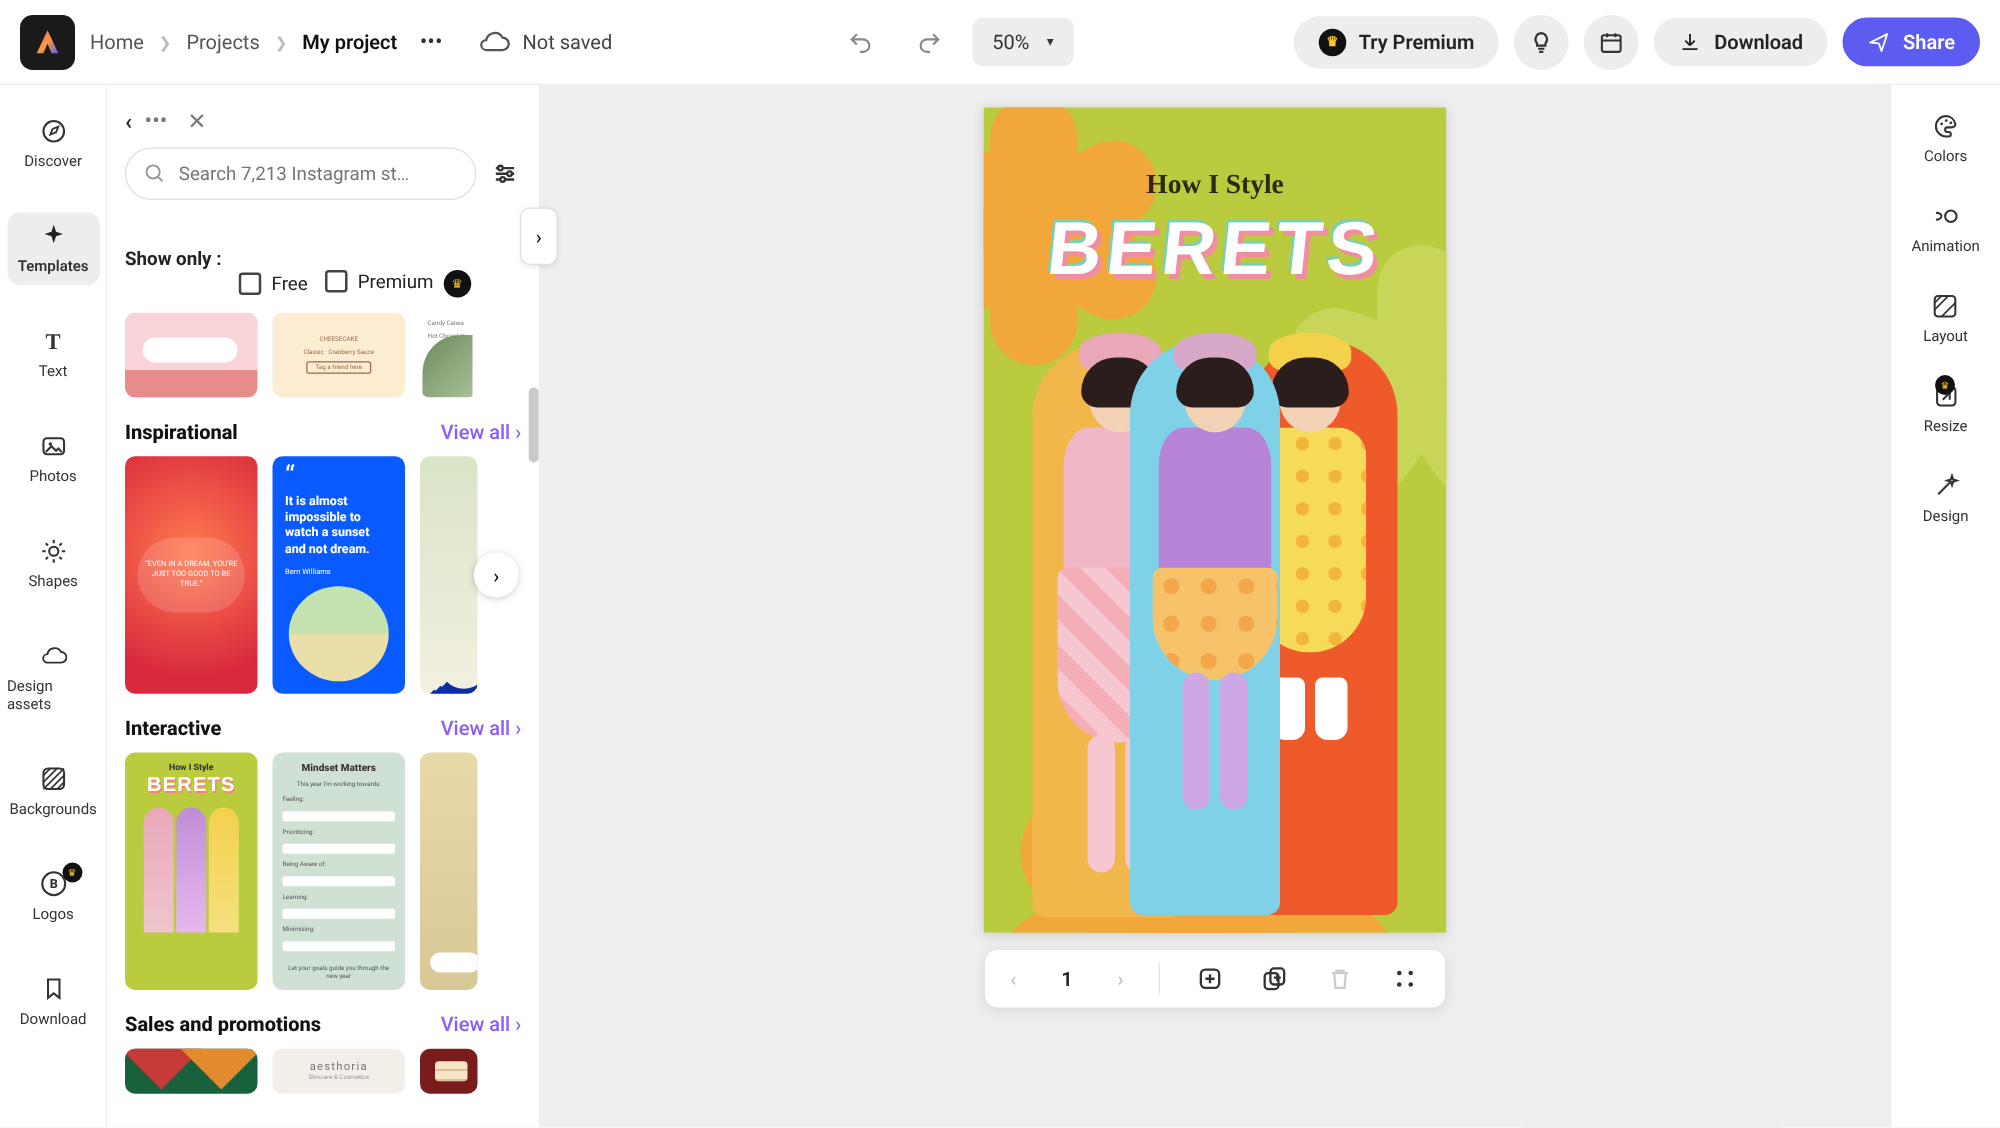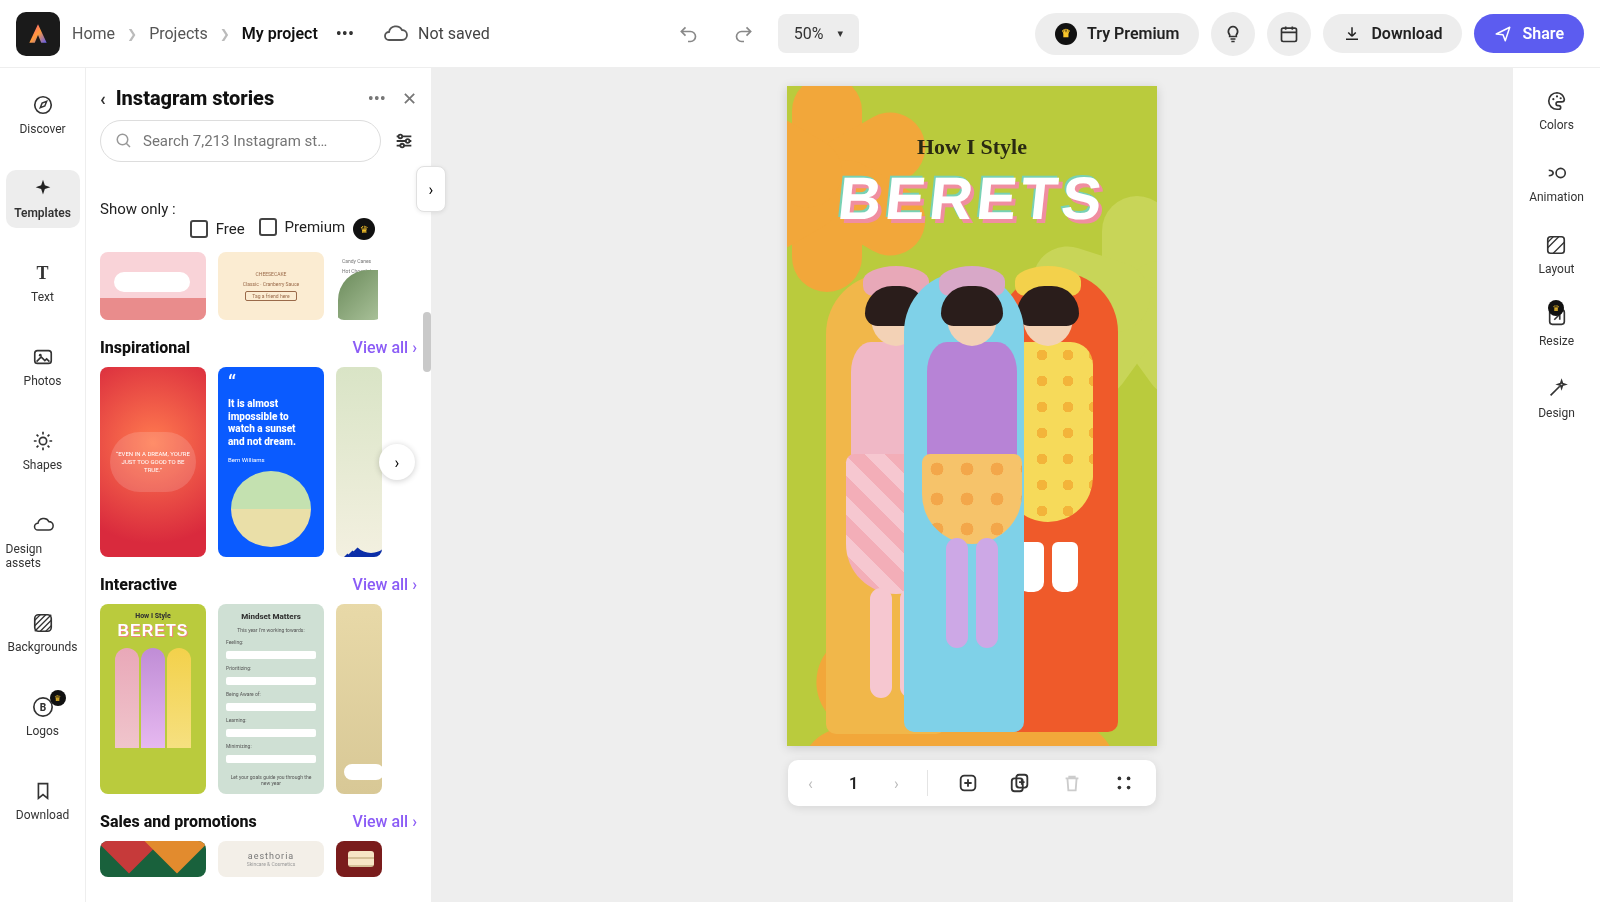--- a/index.html
+++ b/index.html
@@ -41,21 +41,21 @@
 .panel-head { display: flex; align-items: center; padding: 18px 14px 10px 14px; gap: 10px; }
 .panel-back { font-size: 18px; font-weight: 800; cursor: pointer; color: #333; }
 .panel-title { font-size: 20px; font-weight: 800; flex: 1; color: #111; }
 .panel-closebtns { display: flex; gap: 16px; color: #777; }
 .panel-closebtns span { cursor: pointer; font-size:18px; }
 .search-row { display: flex; gap: 10px; padding: 0 14px 12px 14px; align-items: center; }
 .search { flex: 1; border: 1px solid #ddd; border-radius: 22px; height: 42px; display: flex; align-items: center; padding: 0 14px; gap: 10px; color: #888; font-size: 15px; }
 .search input { border: none; outline: none; flex:1; font-size:15px; background: transparent; }
 .filter-icon { width: 26px; height: 26px; cursor: pointer; display:flex; align-items:center; justify-content:center; color:#333;}
 .show-only { display: flex; align-items: center; gap: 14px; padding: 4px 14px 12px 14px; font-size: 15px; color: #222; }
-.show-only .lbl { font-weight: 400; }
+.show-only .lbl { font-weight: 700; }
 .check { display: flex; align-items: flex-start; gap: 8px; cursor: pointer; margin-top: 40px; }
 .check .box { width: 18px; height: 18px; border: 2px solid #444; border-radius: 3px; }
 .crown-pill { width:22px; height:22px; border-radius:50%; background:#111; display:flex; align-items:center; justify-content:center; color:#f9c52b; font-size:10px; }
 
 .panel-scroll { flex:1; overflow-y: hidden; padding: 0 14px 14px 14px; position: relative; }
 .collapse-knob { position:absolute; right:-15px; top:98px; width:30px; height:46px; background:#fff; border:1px solid #e0e0e0; border-radius:8px; display:flex; align-items:center; justify-content:center; cursor:pointer; z-index:5; box-shadow:0 1px 4px rgba(0,0,0,.08);}
 .section { margin-top: 6px; }
 .sec-head { display:flex; align-items:center; justify-content: space-between; padding: 12px 0 10px 0;}
 .sec-title { font-size: 16px; font-weight: 800; color:#111;}
 .view-all { color: #8b5cf6; font-size: 16px; font-weight: 500; cursor:pointer; display:flex; align-items:center; gap:4px;}
@@ -295,21 +295,20 @@
     </div>
   </div>
 
   <div class="panel">
     <div class="collapse-knob">
       <span>›</span>
     </div>
 
     <div class="panel-head">
       <span class="panel-back">‹</span>
-      <span class="panel-title">Instagram stories</span>
       <div class="panel-closebtns">
         <span>•••</span>
         <span>✕</span>
       </div>
     </div>
 
     <div class="search-row">
       <div class="search">
         <svg width="18" height="18" viewBox="0 0 24 24">
             <circle cx="10" cy="10" r="7" fill="none" stroke="#999" stroke-width="2"></circle>

